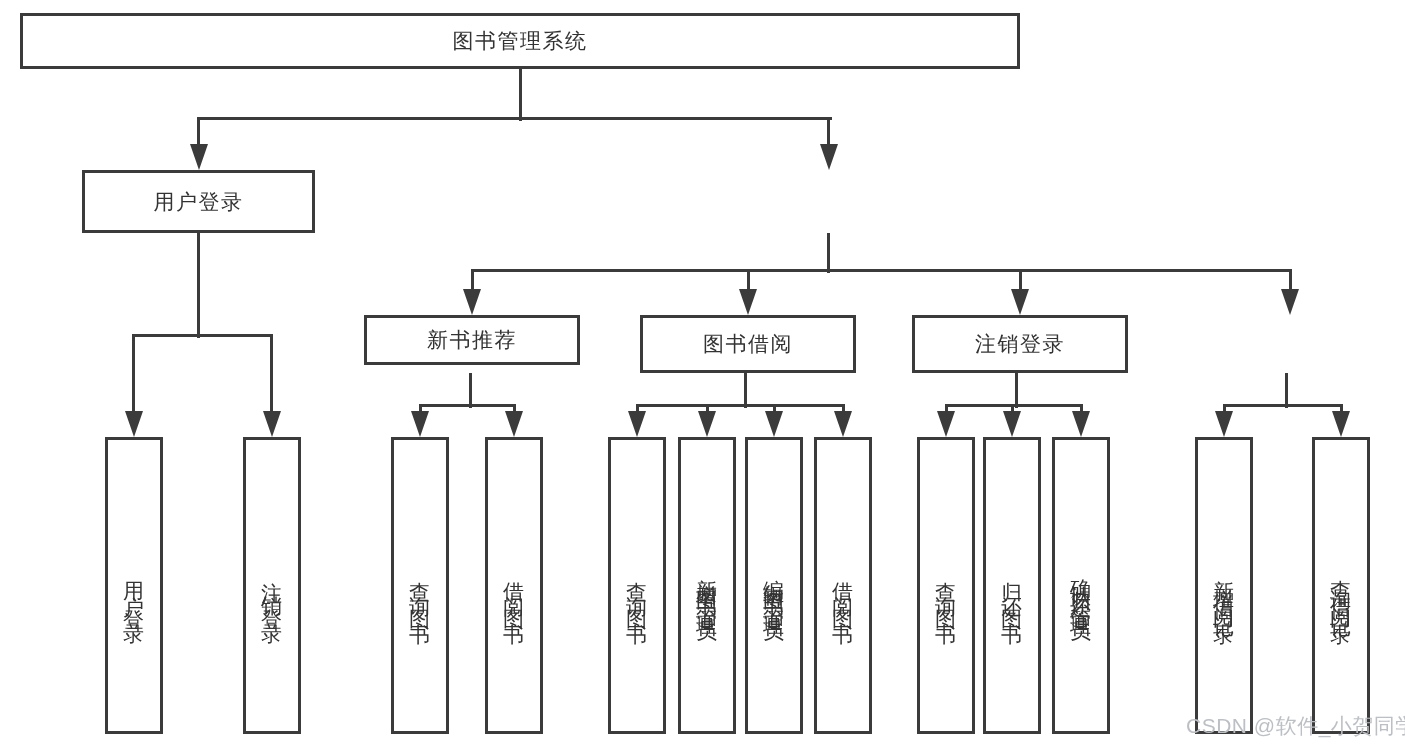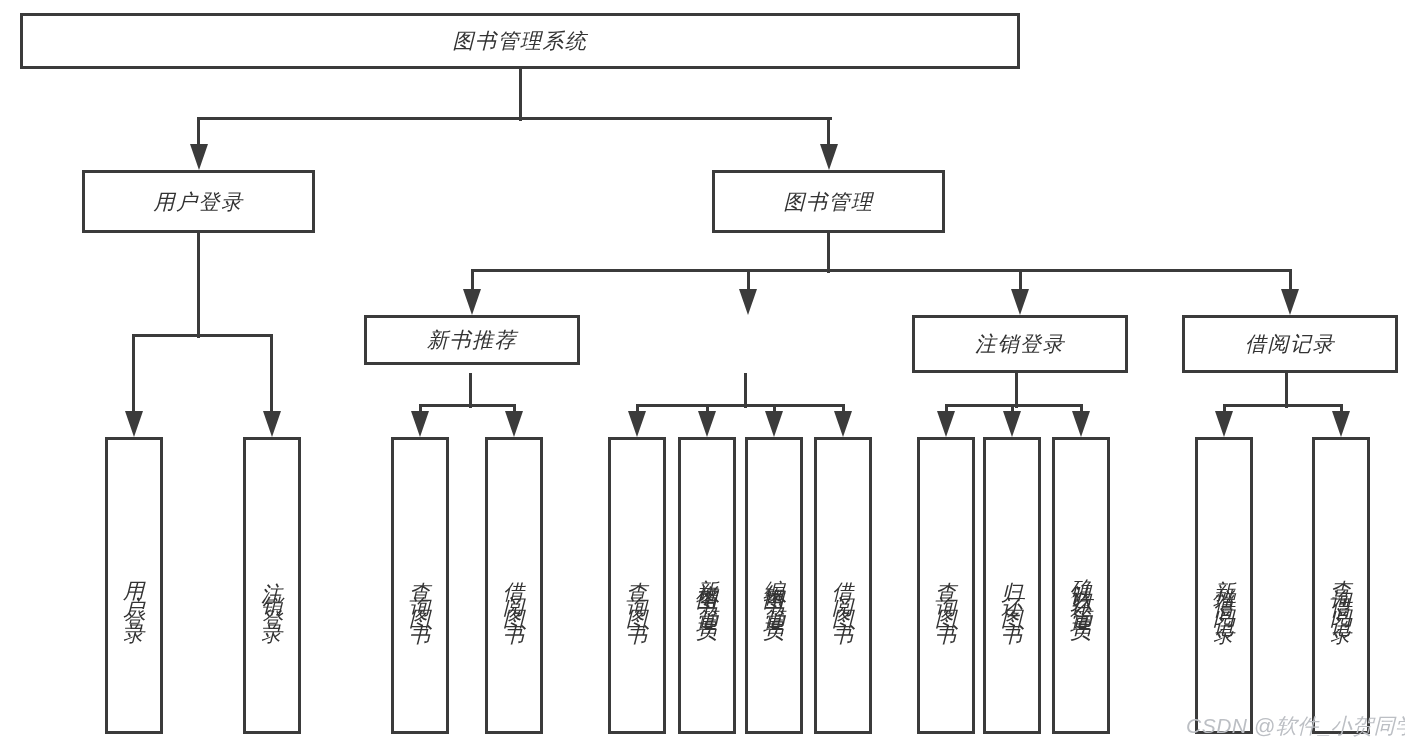--- a/index.html
+++ b/index.html
@@ -12,21 +12,20 @@
   html, body { background: var(--background); }
   body {
     font-family: "Liberation Sans", "DejaVu Sans", sans-serif;
     width: 1405px; height: 747px;
   }
   #diagram {
     position: relative;
     width: 1405px; height: 747px;
     background: var(--background);
     overflow: hidden;
-    font-style: italic;
   }
   .node {
     position: absolute;
     border: 3px solid var(--line);
     background: #fff;
     display: flex;
     align-items: center;
     justify-content: center;
     color: var(--text);
     font-size: 21px;
@@ -69,32 +68,29 @@
 
 <div id="diagram">
 
   <div class="node" style="left:20px;top:13px;width:1000px;height:56px">
     <span class="label">图书管理系统</span>
   </div>
 
   <div class="node" style="left:82px;top:170px;width:233px;height:63px">
     <span class="label">用户登录</span>
   </div>
-  <div class="node" style="left:712px;top:170px;width:233px;height:63px">
-    <span class="label">图书管理</span>
-  </div>
 
   <div class="node" style="left:364px;top:315px;width:216px;height:50px">
     <span class="label">新书推荐</span>
   </div>
+  <div class="node" style="left:640px;top:315px;width:216px;height:58px">
+    <span class="label">图书借阅</span>
+  </div>
   <div class="node" style="left:912px;top:315px;width:216px;height:58px">
     <span class="label">注销登录</span>
-  </div>
-  <div class="node" style="left:1182px;top:315px;width:216px;height:58px">
-    <span class="label">借阅记录</span>
   </div>
 
   <div class="node leaf" style="left:105px;top:437px;width:58px;height:297px">
     <span class="label ls-short">用户登录</span>
   </div>
   <div class="node leaf" style="left:243px;top:437px;width:58px;height:297px">
     <span class="label ls-short">注销登录</span>
   </div>
 
   <div class="node leaf" style="left:391px;top:437px;width:58px;height:297px">

